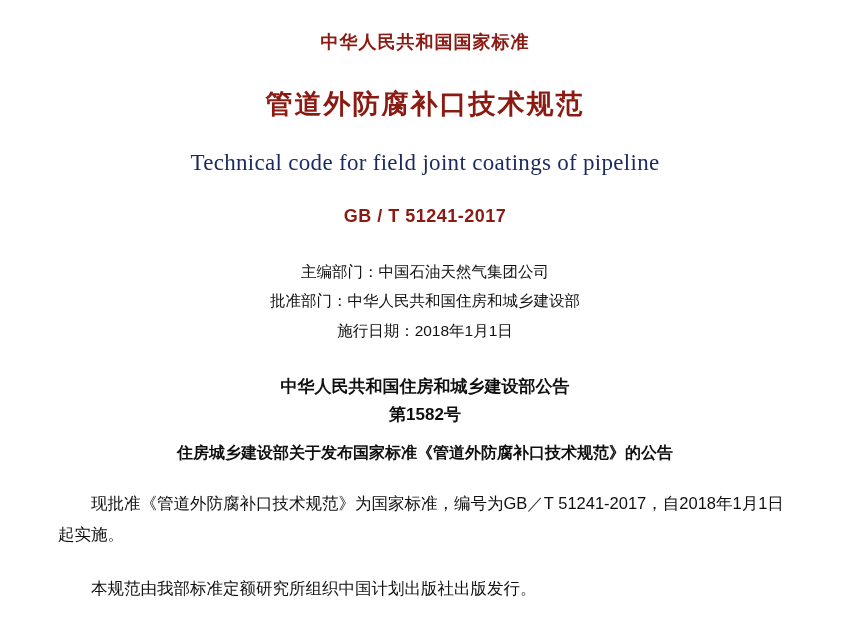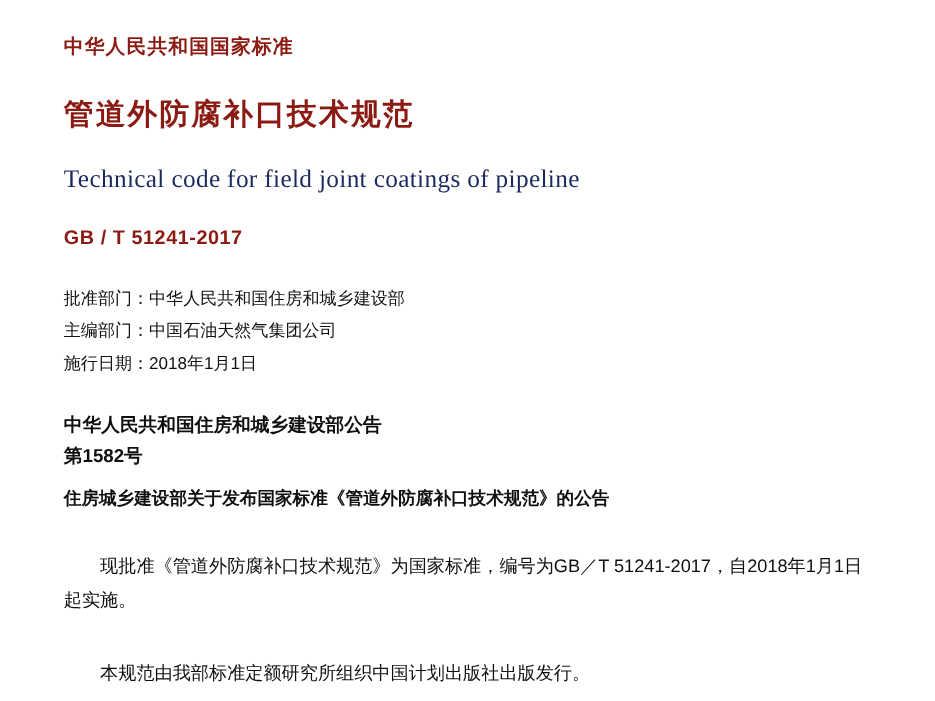--- a/index.html
+++ b/index.html
@@ -14,21 +14,21 @@
     color: #1a1a1a;
     overflow: hidden;
   }
   .page {
     position: relative;
     width: 850px;
     height: 637px;
     box-sizing: border-box;
     padding: 0 58px;
   }
-  .center { }
+  .center { text-align: center; }
 
   .t-national {
     margin-top: 30px;
     font-size: 18px;
     font-weight: bold;
     color: #8b1a12;
     letter-spacing: 1px;
   }
   .t-title {
     margin-top: 32px;
@@ -69,43 +69,43 @@
     font-weight: bold;
     color: #0f0f0f;
   }
   .t-subtitle {
     margin-top: 14px;
     font-size: 16px;
     font-weight: bold;
     color: #0f0f0f;
   }
   .body-p {
-    margin-top: 36px;
+    margin-top: 24px;
     font-size: 16.5px;
     line-height: 1.85;
     text-indent: 2em;
     color: #0f0f0f;
   }
 </style>
 </head>
 <body>
 
 <div class="page">
 
   <div class="t-national center">中华人民共和国国家标准</div>
 
   <div class="t-title center">管道外防腐补口技术规范</div>
 
   <div class="t-entitle center">Technical code for field joint coatings of pipeline</div>
 
   <div class="t-code center">GB / T 51241-2017</div>
 
   <div class="meta center">
+    <div>主编部门：中国石油天然气集团公司</div>
     <div>批准部门：中华人民共和国住房和城乡建设部</div>
-    <div>主编部门：中国石油天然气集团公司</div>
     <div>施行日期：2018年1月1日</div>
   </div>
 
   <div class="t-announce center">
     <div>中华人民共和国住房和城乡建设部公告</div>
     <div class="t-announce-no">第1582号</div>
   </div>
 
   <div class="t-subtitle center">住房城乡建设部关于发布国家标准《管道外防腐补口技术规范》的公告</div>
 

